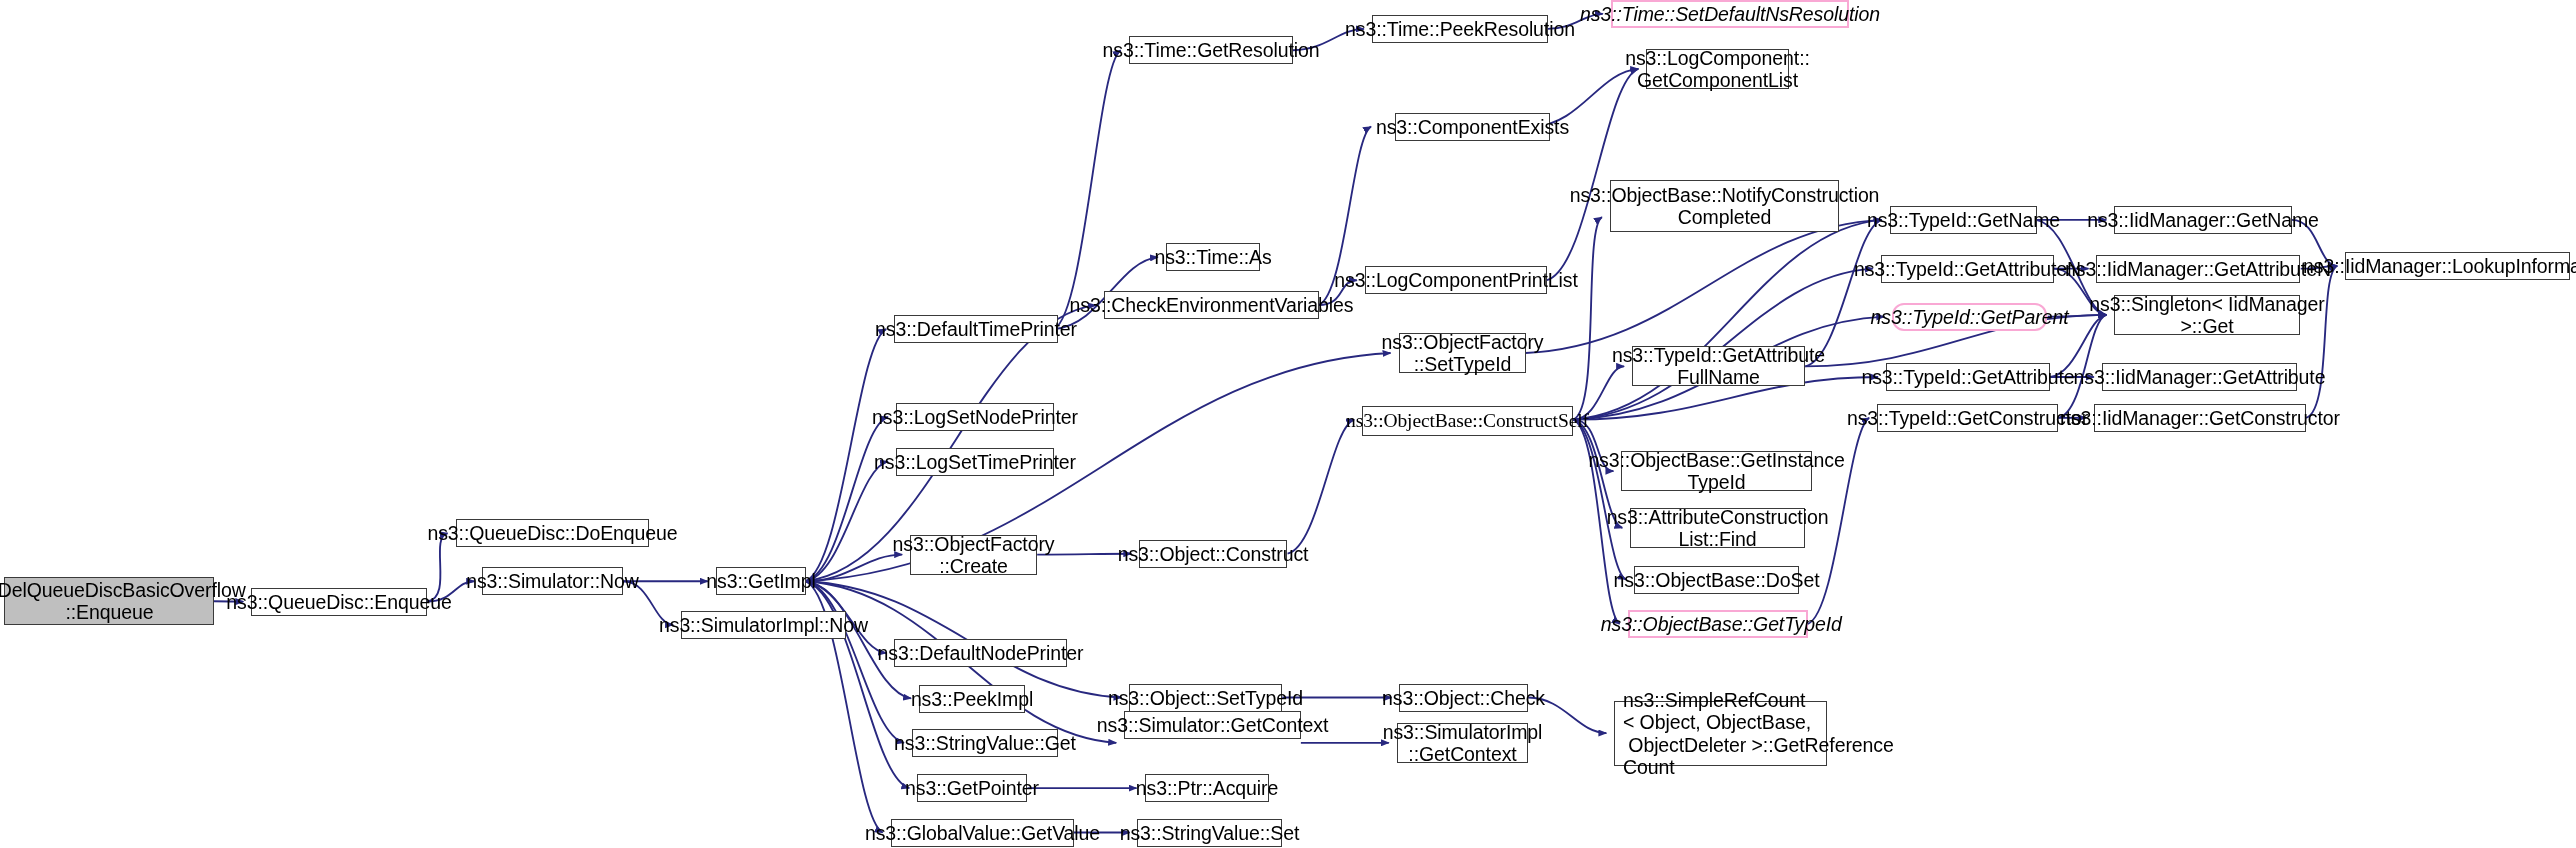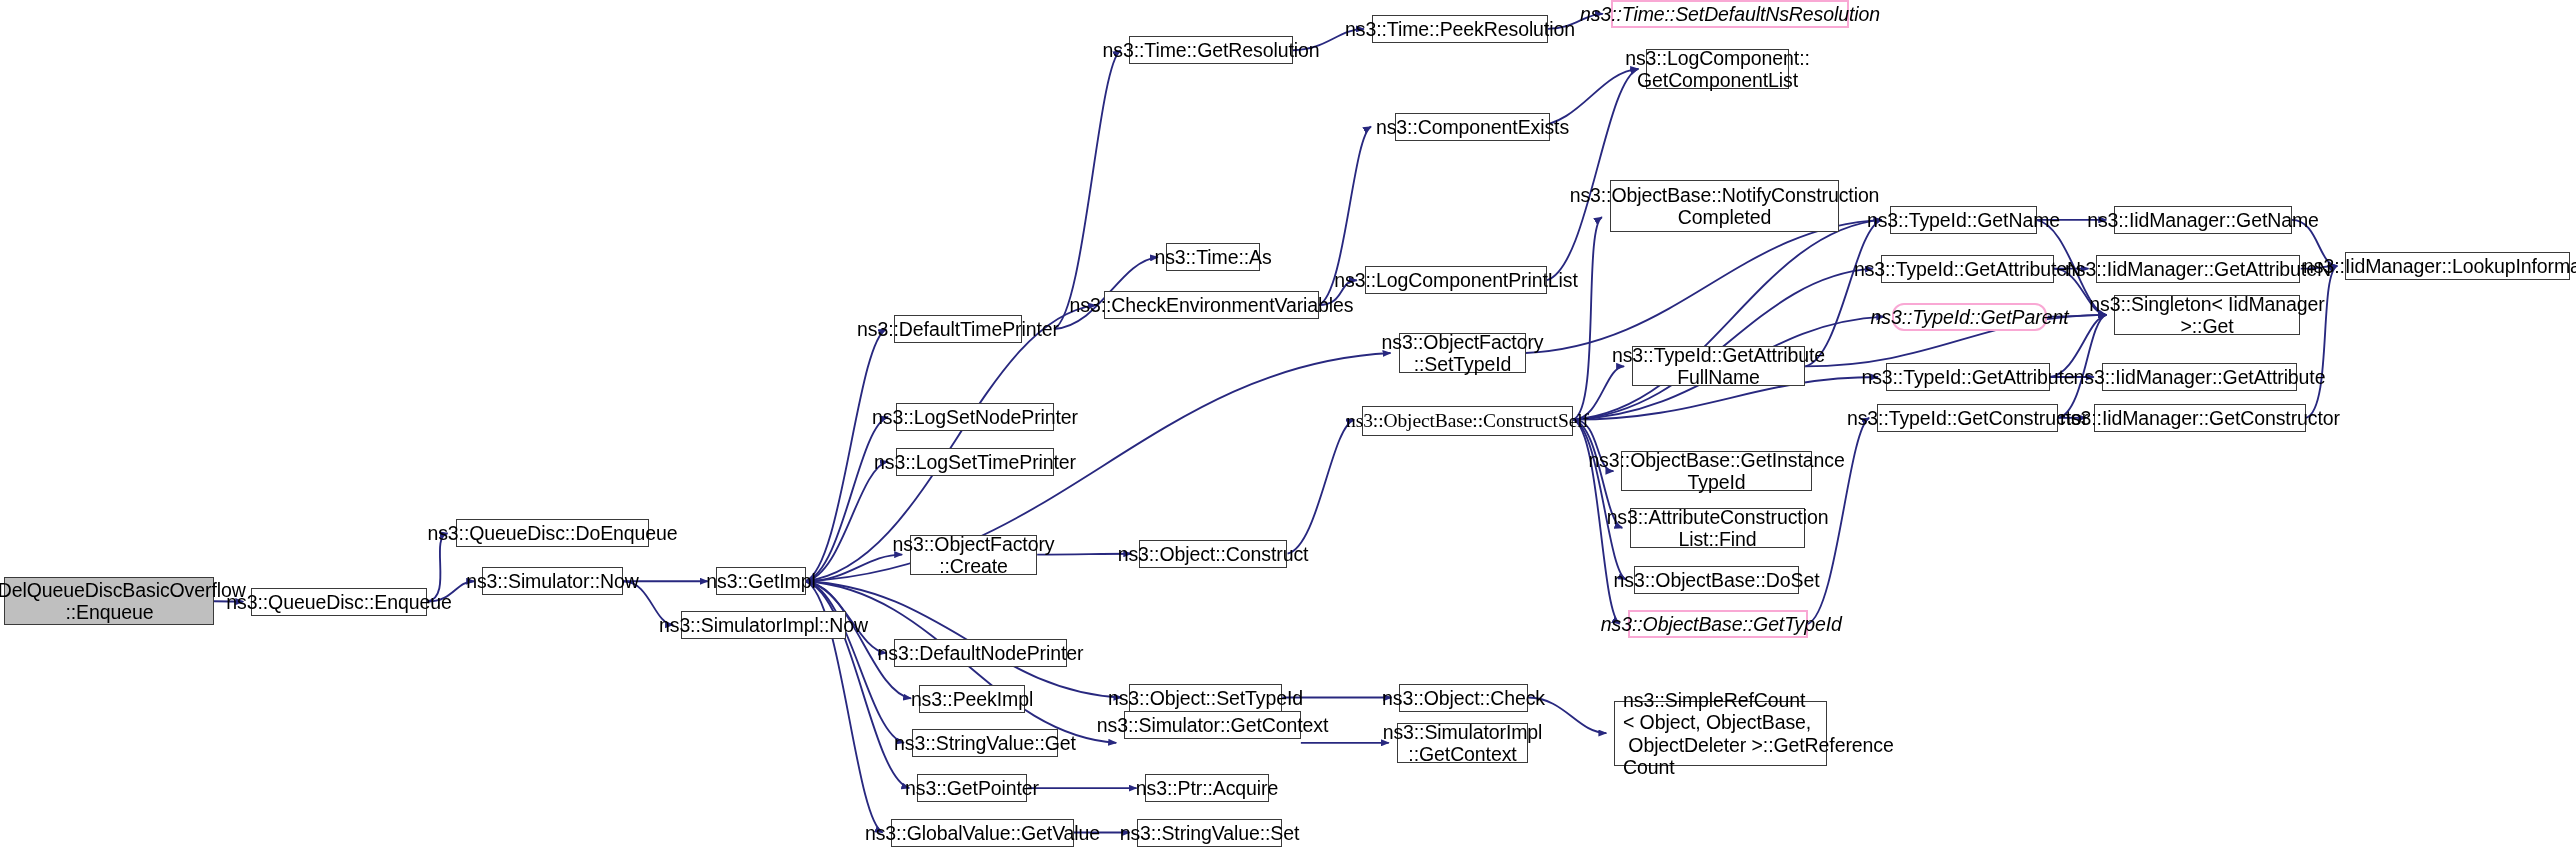--- a/index.html
+++ b/index.html
@@ -99,21 +99,21 @@
       </g>
   </svg>
   <div id="nodes">
       <div class="node root" style="left: 4.4px; top: 577px; width: 210px; height: 48px;">CoDelQueueDiscBasicOverflow
 ::Enqueue</div>
       <div class="node" style="left: 251px; top: 588px; width: 176px; height: 27.5px;">ns3::QueueDisc::Enqueue</div>
       <div class="node" style="left: 456px; top: 519px; width: 193px; height: 27.5px;">ns3::QueueDisc::DoEnqueue</div>
       <div class="node" style="left: 482px; top: 567px; width: 141px; height: 27.5px;">ns3::Simulator::Now</div>
       <div class="node" style="left: 716px; top: 567px; width: 90px; height: 27.5px;">ns3::GetImpl</div>
       <div class="node" style="left: 681px; top: 611px; width: 165px; height: 27.5px;">ns3::SimulatorImpl::Now</div>
-      <div class="node" style="left: 894px; top: 315px; width: 128px; height: 27.5px;">ns3::DefaultTimePrinter</div>
+      <div class="node" style="left: 894px; top: 315px; width: 164px; height: 27.5px;">ns3::DefaultTimePrinter</div>
       <div class="node" style="left: 896px; top: 403px; width: 158px; height: 27.5px;">ns3::LogSetNodePrinter</div>
       <div class="node" style="left: 896px; top: 448px; width: 158px; height: 27.5px;">ns3::LogSetTimePrinter</div>
       <div class="node" style="left: 910px; top: 535px; width: 127px; height: 40px;">ns3::ObjectFactory
 ::Create</div>
       <div class="node" style="left: 894px; top: 639px; width: 173px; height: 27.5px;">ns3::DefaultNodePrinter</div>
       <div class="node" style="left: 919px; top: 685px; width: 106px; height: 27.5px;">ns3::PeekImpl</div>
       <div class="node" style="left: 912px; top: 729px; width: 146px; height: 27.5px;">ns3::StringValue::Get</div>
       <div class="node" style="left: 917px; top: 774px; width: 110px; height: 27.5px;">ns3::GetPointer</div>
       <div class="node" style="left: 891px; top: 819px; width: 183px; height: 27.5px;">ns3::GlobalValue::GetValue</div>
       <div class="node" style="left: 1129px; top: 36px; width: 164px; height: 27.5px;">ns3::Time::GetResolution</div>

